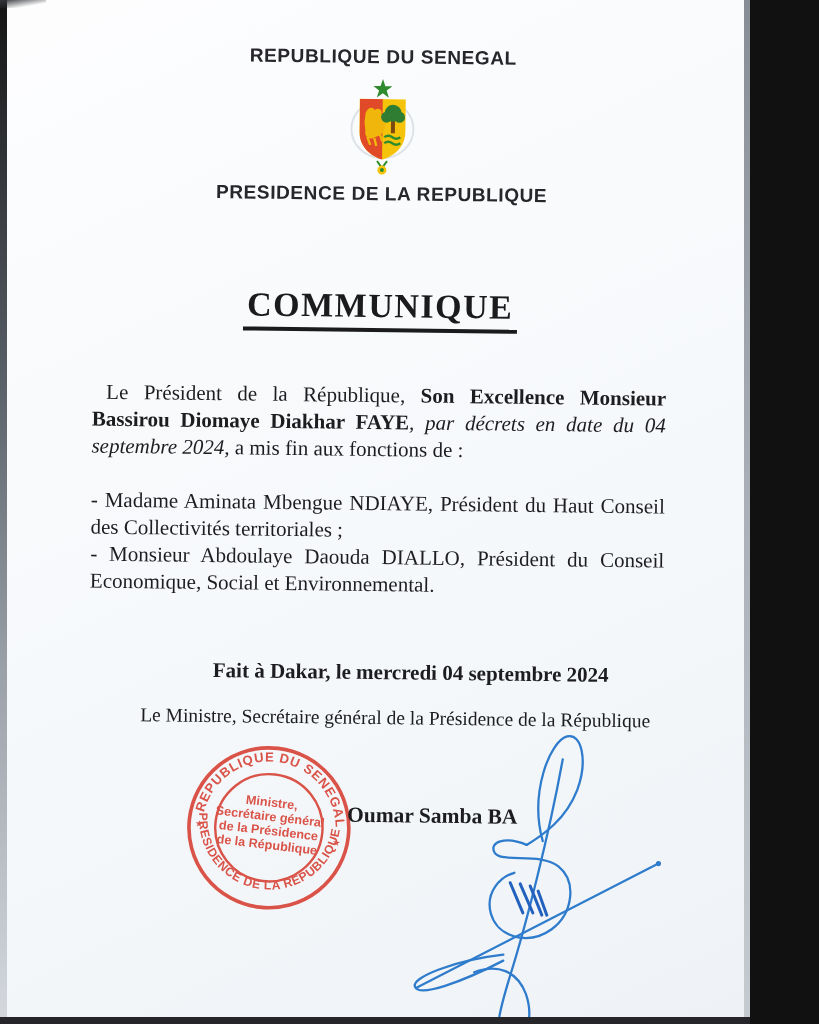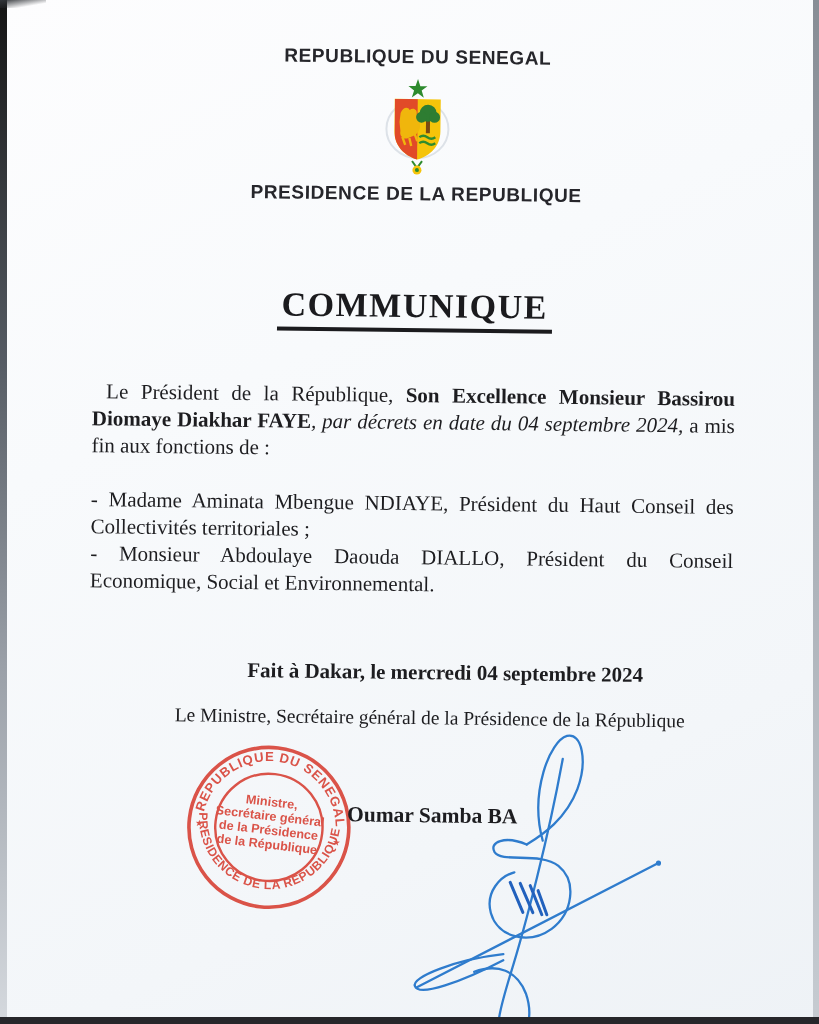--- a/index.html
+++ b/index.html
@@ -1,17 +1,17 @@
 <!DOCTYPE html>
 <html><head>
 <meta charset="utf-8">
 <style>
   html,body{margin:0;padding:0;}
   body{background:#111;font-family:"Liberation Serif", serif;}
-  .photo{position:relative;width:819px;height:1024px;overflow:hidden;
+  .photo{position:relative;width:750px;height:1024px;overflow:hidden;
     background:linear-gradient(155deg,#fdfdfe 0%,#f8fafc 35%,#f3f6f9 75%,#eef2f6 100%);}
   
   .edge-left{position:absolute;left:0;top:0;width:7px;height:100%;
     background:linear-gradient(to bottom,#141414 0%,#555b63 35%,#9aa0a8 65%,#d5d9de 100%);}
   .edge-right{position:absolute;right:0;top:0;width:6px;height:100%;
     background:linear-gradient(to bottom,#878d95 0%,#aab0b7 50%,#c6cbd1 100%);}
   .edge-bottom{position:absolute;left:0;bottom:0;width:100%;height:7px;background:#26262a;}
   .edge-corner{position:absolute;left:0;top:0;width:46px;height:8px;
     background:linear-gradient(to bottom right,#33363a 0%,rgba(51,54,58,0) 70%);}
   .tilt{position:absolute;left:0;top:0;width:100%;height:100%;

